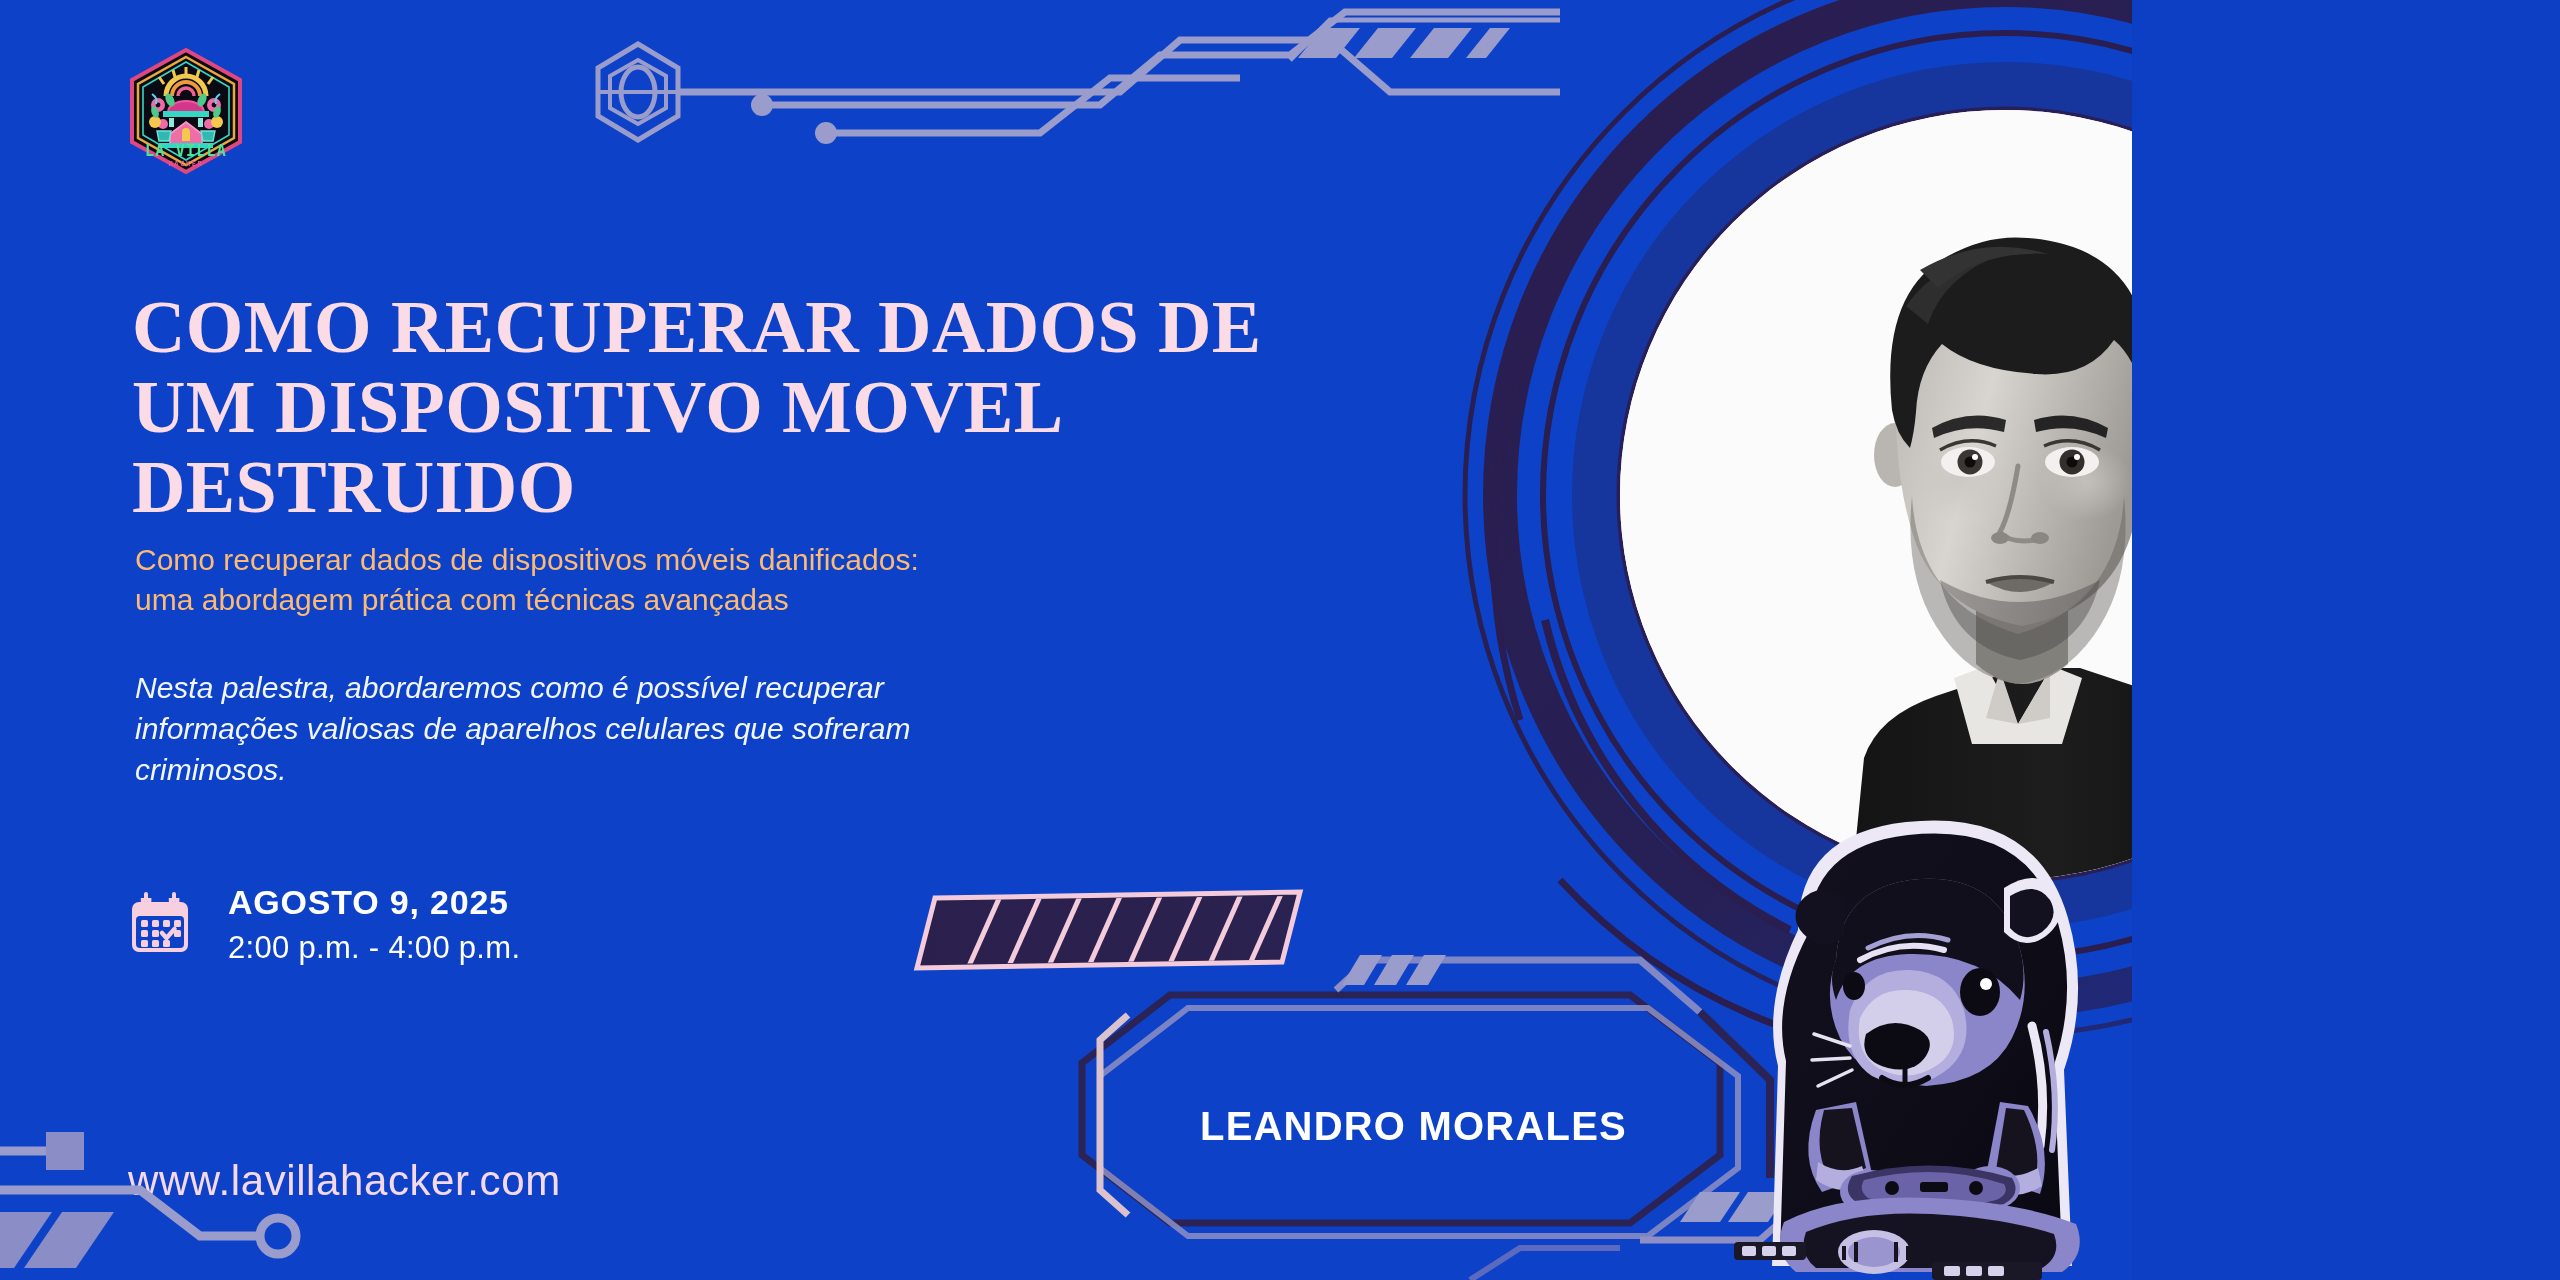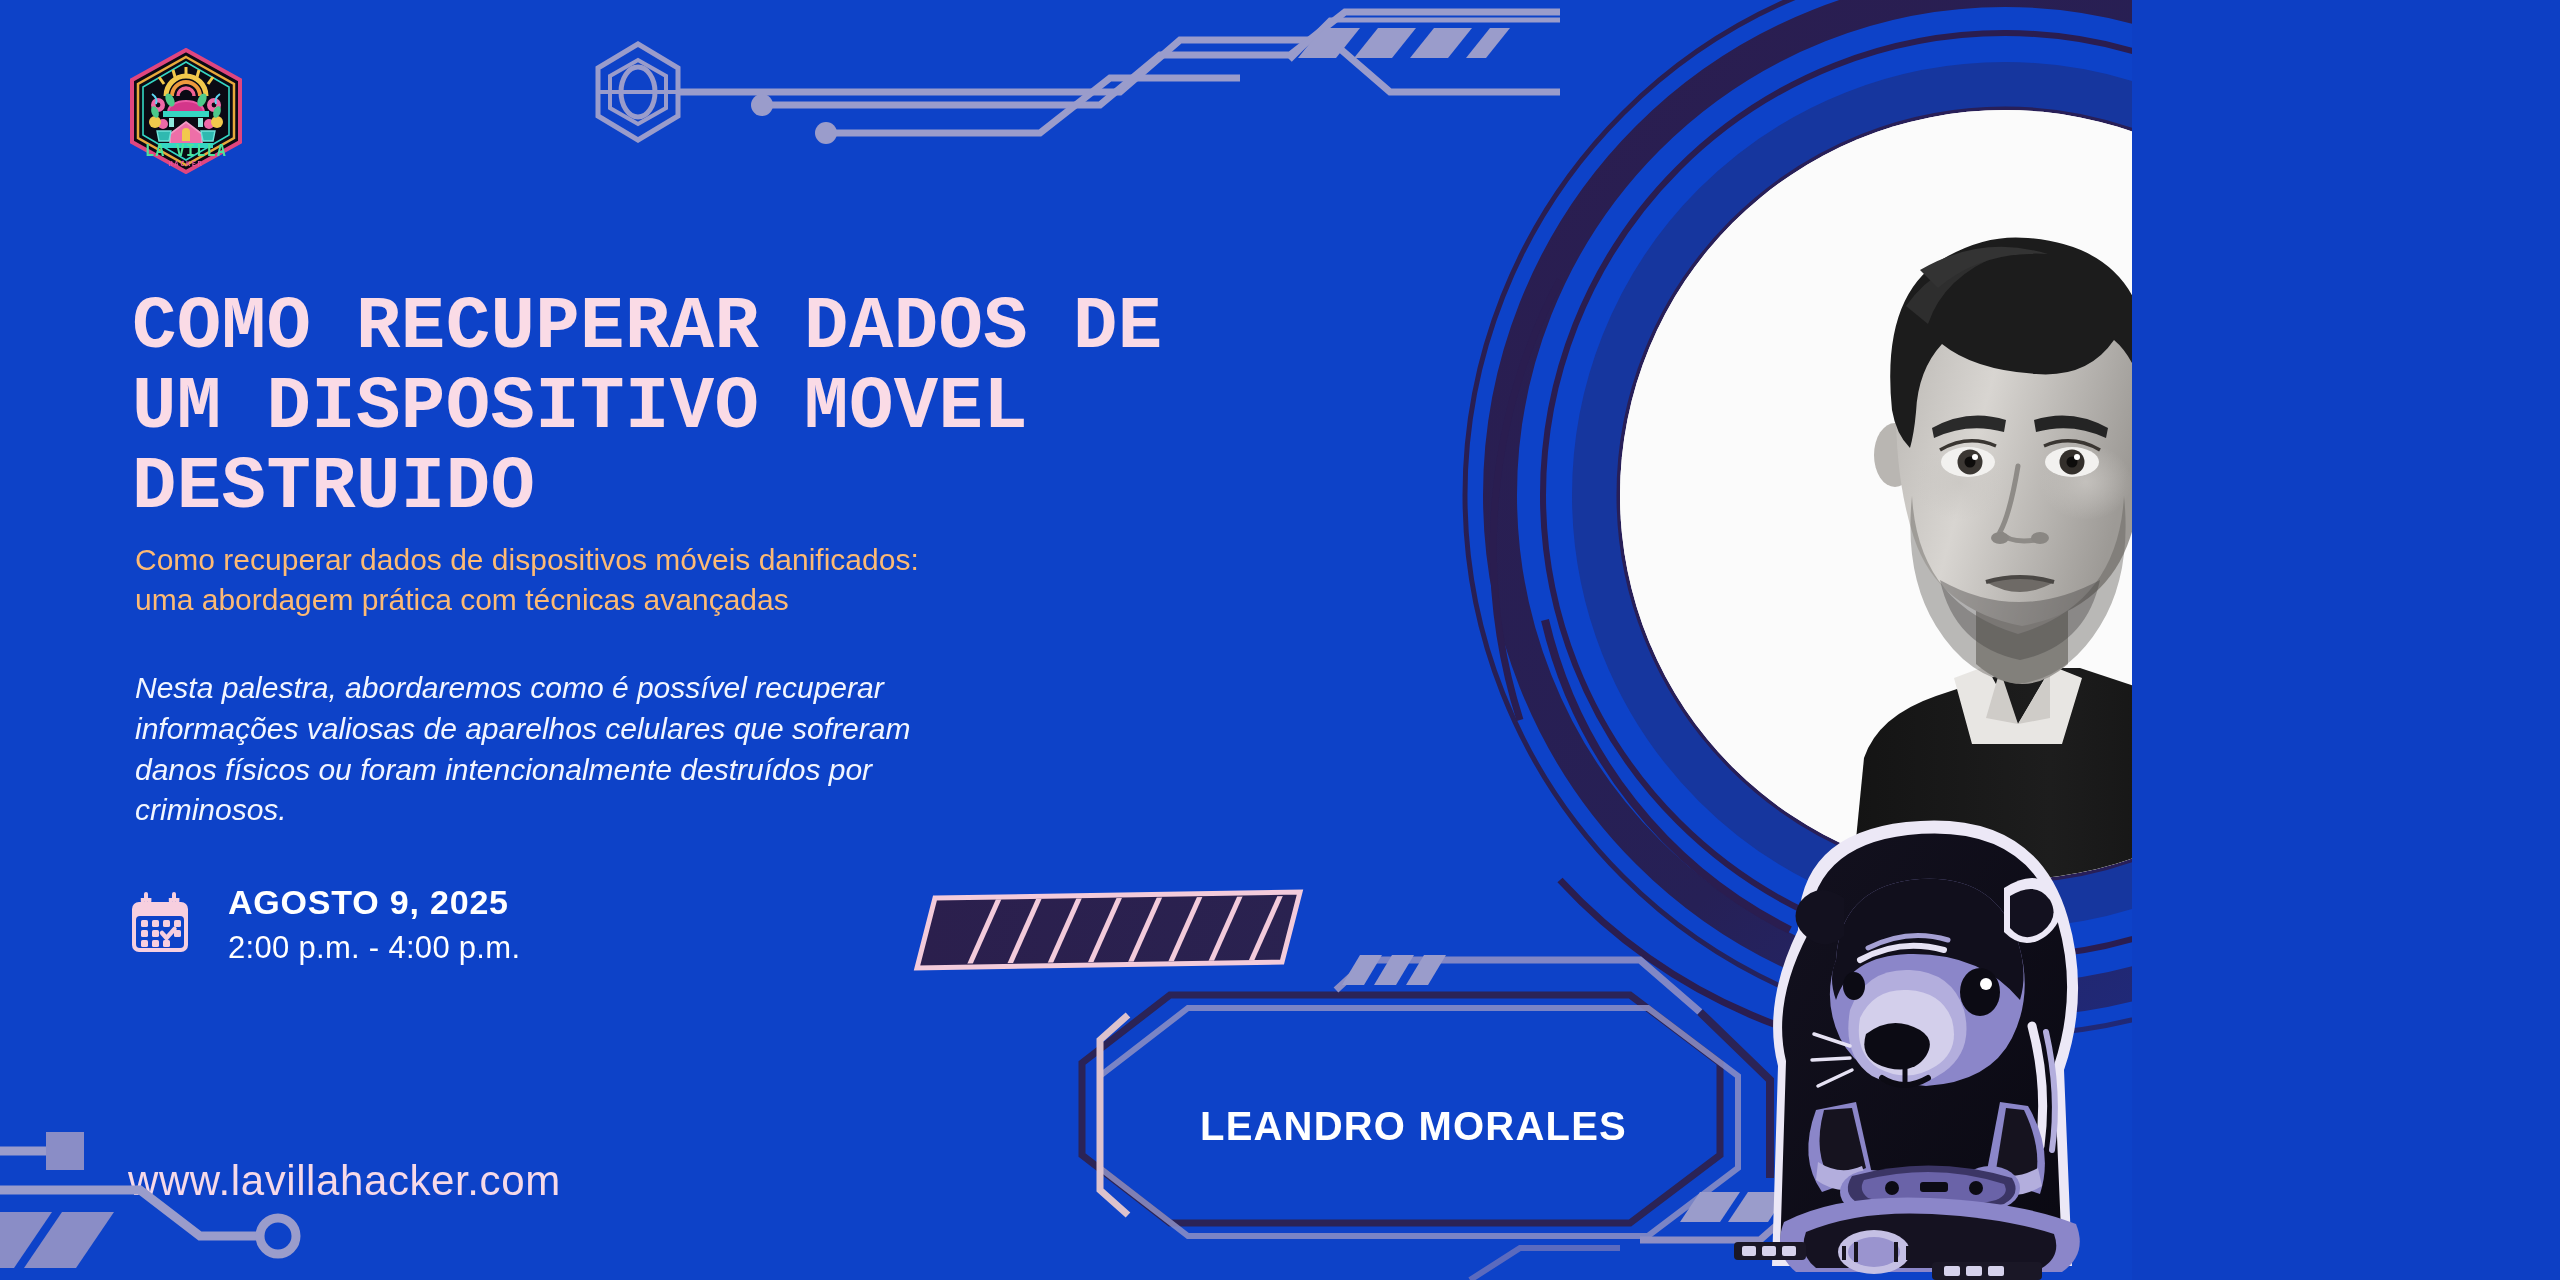--- a/index.html
+++ b/index.html
@@ -40,21 +40,21 @@
     position: absolute;
     left: 132px;
     top: 252px;
     width: 1300px;
     color: #fadbe6;
     font-size: 74px;
     line-height: 1.08;
     font-weight: 700;
     letter-spacing: 0.4px;
     text-transform: uppercase;
-    font-family: Liberation Mono, monospace;
+    font-family: Liberation Serif, serif;
     margin-top: 36px;
   }
   #headline .hl-line { display: block; white-space: nowrap; }
 
   #subhead {
     position: absolute;
     left: 135px;
     top: 540px;
     width: 1200px;
     color: #fdba74;
@@ -344,21 +344,20 @@
   </h1>
 
   <div id="subhead">
     <span class="sh-line">Como recuperar dados de dispositivos móveis danificados:</span>
     <span class="sh-line">uma abordagem prática com técnicas avançadas</span>
   </div>
 
   <div id="description">
     <span class="ds-line">Nesta palestra, abordaremos como é possível recuperar</span>
     <span class="ds-line">informações valiosas de aparelhos celulares que sofreram</span>
-    <span class="ds-line">danos físicos ou foram intencionalmente destruídos por</span>
     <span class="ds-line">criminosos.</span>
   </div>
 
   <div id="date-block">
     <svg id="cal-icon" viewBox="0 0 64 64" xmlns="http://www.w3.org/2000/svg">
       <rect x="4" y="10" width="56" height="50" rx="7" fill="#f7cfdf"></rect>
       <rect x="8" y="24" width="48" height="32" rx="4" fill="#0d42c8"></rect>
       <g fill="#f7cfdf">
         <rect x="13" y="28" width="7" height="7" rx="1.6"></rect>
         <rect x="24" y="28" width="7" height="7" rx="1.6"></rect>

